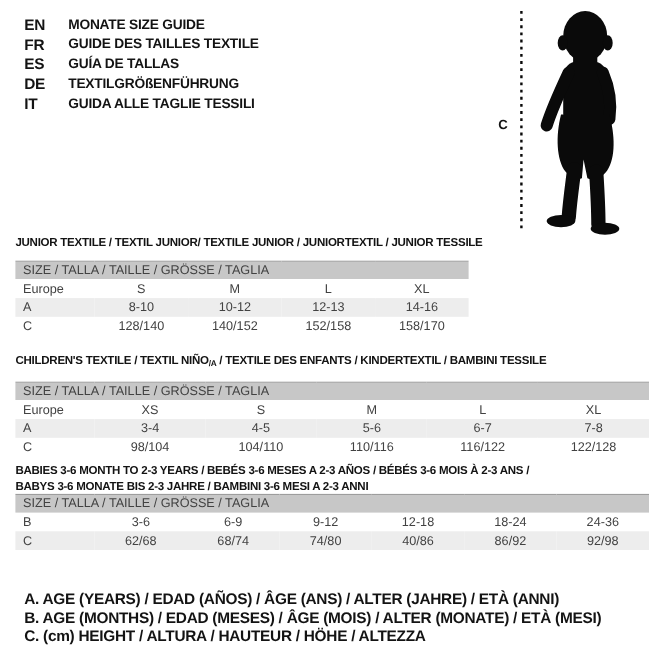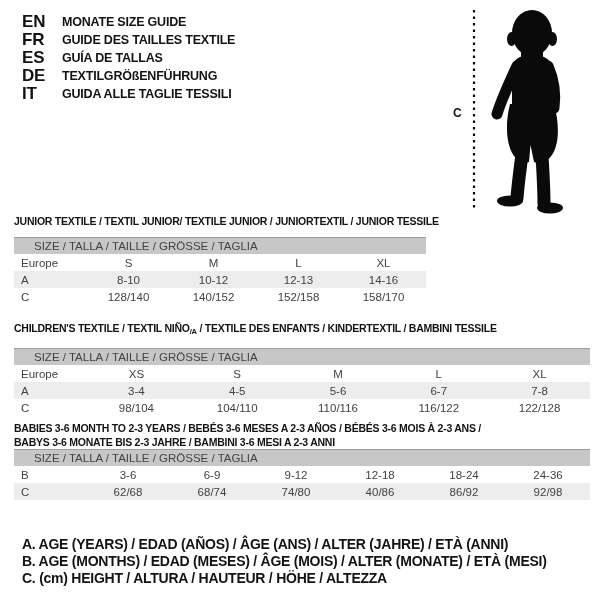--- a/index.html
+++ b/index.html
@@ -9,21 +9,21 @@
     position:relative; overflow:hidden;
     color:#131313;
   }
   .canvas { position:absolute; inset:0; }
 
   
   .lang-block { position:absolute; top:13px; left:22px; }
   .lang-row { display:flex; line-height:18px; }
   .lang-code {
     width:40px; flex:0 0 40px;
-    font-weight:700; font-size:17px; letter-spacing:-0.2px;
+    font-weight:700; font-size:14px; letter-spacing:-0.2px;
     color:var(--heading-text, #131313);
   }
   .lang-label {
     font-weight:700; font-size:12.5px; letter-spacing:-0.2px;
     white-space:nowrap; color:var(--heading-text, #131313);
   }
 
   
   .figure-area { position:absolute; left:448px; top:4px; width:140px; height:212px; }
   .figure-svg { position:absolute; left:0; top:0; width:140px; height:212px; color:var(--silhouette, #0a0a0a); }
@@ -48,21 +48,21 @@
 
   
   .size-table {
     width:100%; border-collapse:collapse; table-layout:fixed;
     font-size:11.5px; color:var(--table-text, #424242);
   }
   .size-table th {
     background:var(--header-bar, #c7c7c7);
     border-top:1px solid #9d9d9d;
     font-weight:400; text-align:left;
-    padding:1px 0 2px 20px; height:13px;
+    padding:1px 0 2px 7px; height:13px;
     white-space:nowrap; overflow:hidden;
   }
   .size-table td { height:13px; padding:2px 0; text-align:center; white-space:nowrap; }
   .size-table td.lbl { text-align:left; padding-left:7px; }
   col.label-col { width:72px; }
   tr.stripe td { background:var(--row-stripe, #ededed); }
 
   
   .footnotes { position:absolute; left:22px; top:536px; }
   .footnote {

